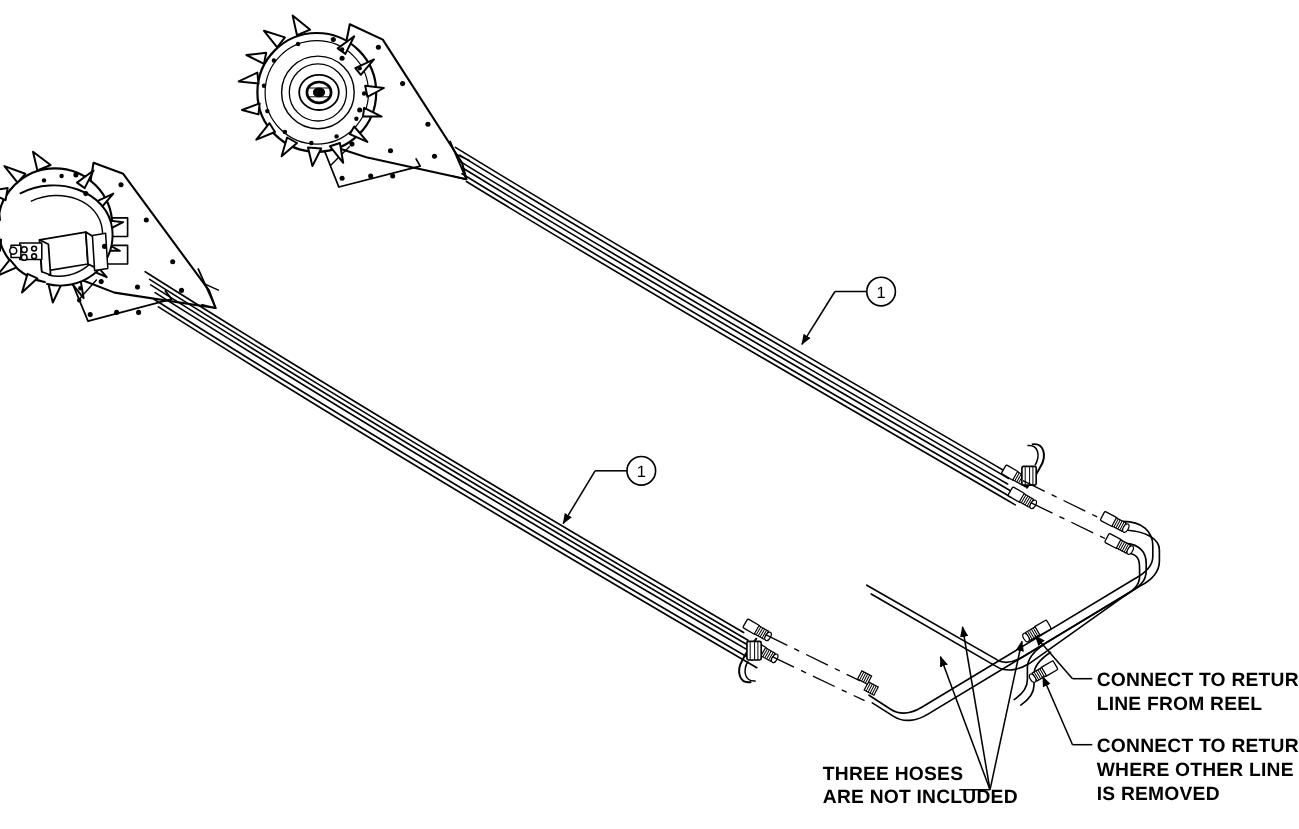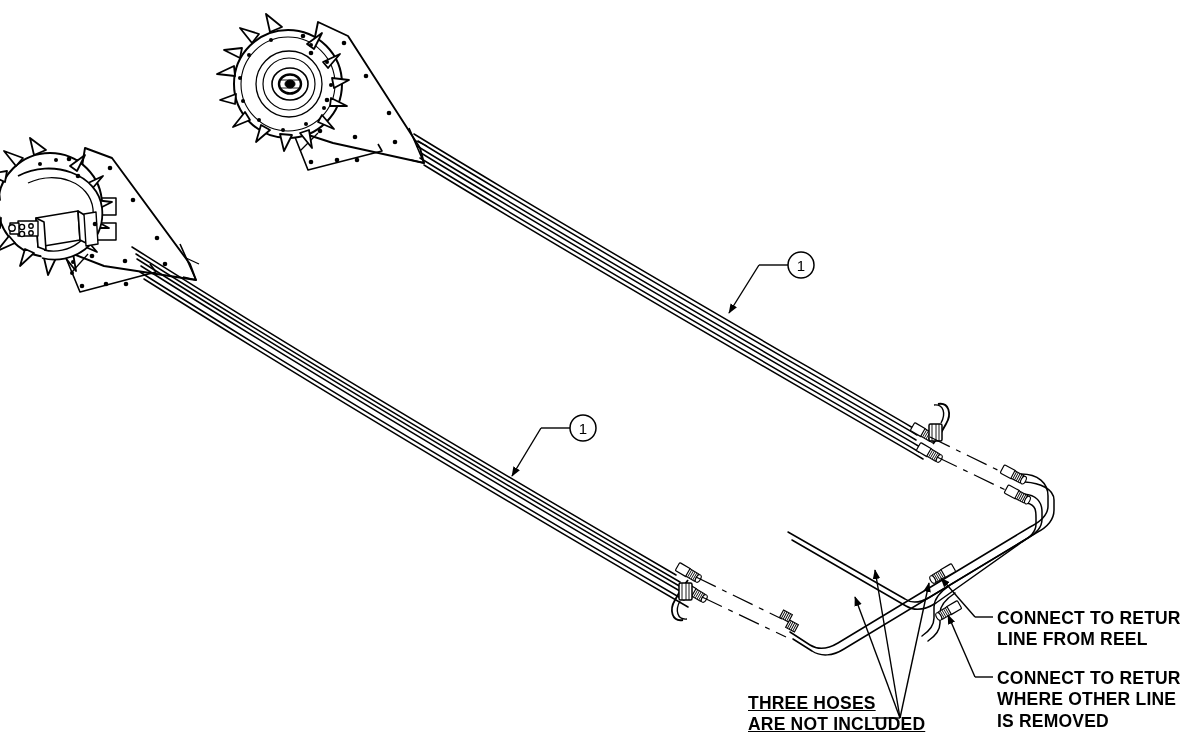--- a/index.html
+++ b/index.html
@@ -27,21 +27,21 @@
   .note {
     position: absolute;
     font-family: "Liberation Sans", sans-serif;
     font-size: 17.5px;
     font-weight: 700;
     line-height: 1.22;
     color: #000000;
     letter-spacing: 0.2px;
     white-space: pre;
   }
-  #note-three-hoses { left: 748px; top: 693px; text-decoration: underline; }
+  #note-three-hoses { left: 748px; top: 693px; }
   #note-return-reel { left: 997px; top: 608px; }
   #note-return-removed { left: 997px; top: 668px; }
   .balloon-text {
     font-family: "Liberation Sans", sans-serif;
     font-size: 15px;
     font-weight: 400;
     fill: #000000;
   }
 </style>
 </head>

